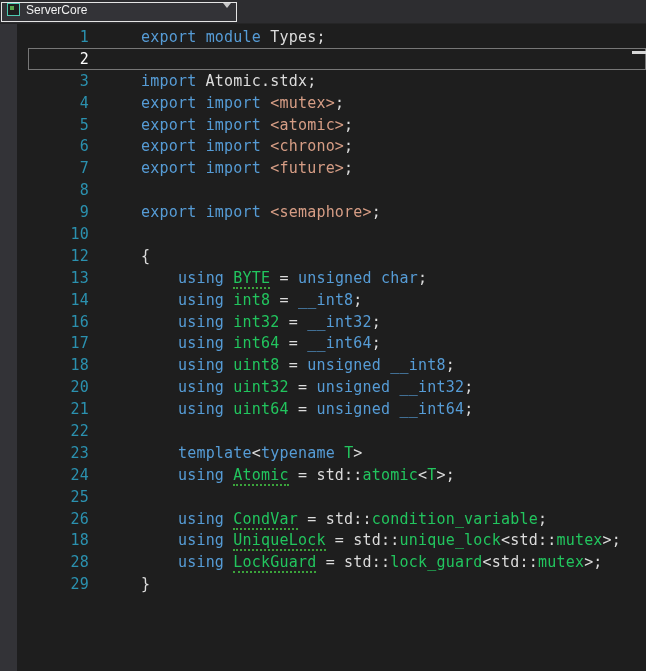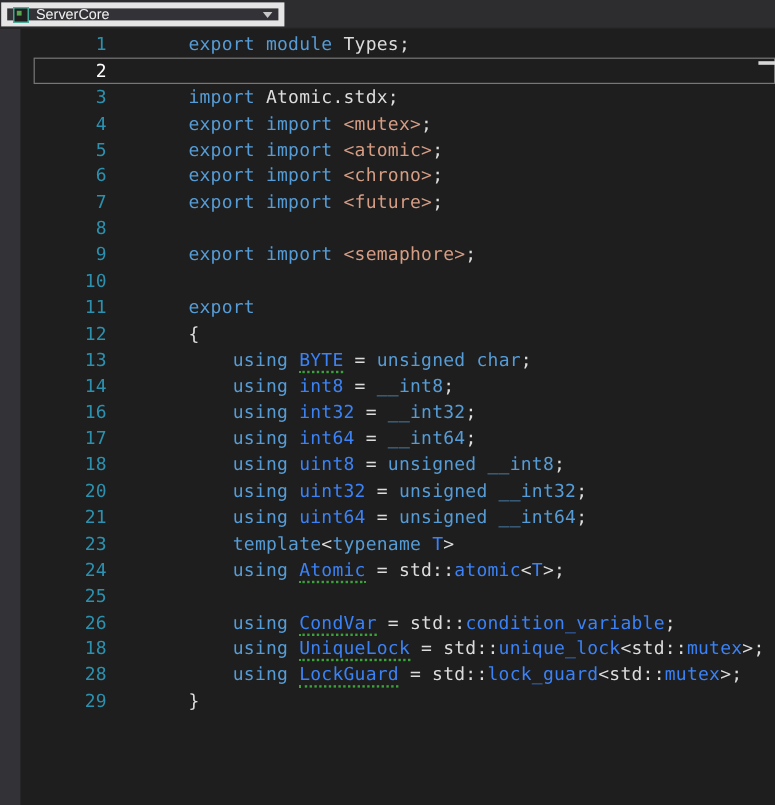--- a/index.html
+++ b/index.html
@@ -1,43 +1,43 @@
 <!DOCTYPE html>
 <html><head>
 <meta charset="utf-8">
 <style>
   *{margin:0;padding:0;box-sizing:border-box}
   html,body{width:646px;height:671px;background:#1e1e1e;overflow:hidden}
   body{font-family:"Liberation Sans",sans-serif}
 
   
   .navbar{position:relative;height:24px;background:#2d2d30;width:100%;border-bottom:1px solid #252526}
-  .dd{position:absolute;top:2px;height:20px;background:#333337;border:5px solid #e5e5e5;display:flex;align-items:center;padding:0 5px;cursor:default}
+  .dd{position:absolute;top:2px;height:20px;background:#333337;border:1px solid #e5e5e5;display:flex;padding:0 5px;cursor:default}
   .dd1{left:1px;width:236px}
   .dd2{left:245px;width:220px}
   .dd-label{font-size:12px;color:#f1f1f1;flex:1;white-space:nowrap;overflow:hidden}
   .dd2 .dd-label{color:#dcdcdc}
   .chev{width:0;height:0;border-left:4px solid transparent;border-right:4px solid transparent;border-top:5px solid #c8c8c8;margin-left:6px;flex:none}
   .proj-icon{width:13px;height:13px;margin-right:6px;position:relative;background:#1e1e1e;border:1px solid #4ec9b0;flex:none}
   .proj-icon::after{content:"";position:absolute;left:2px;top:2px;width:4px;height:4px;background:#57a64a}
 
   
   .editor{position:relative;width:100%;height:647px;background:#1e1e1e;
           font-family:"DejaVu Sans Mono",monospace;font-size:15px;letter-spacing:.2px;padding-top:2px}
   .glyph-margin{position:absolute;left:0;top:0;bottom:0;width:17px;background:#333337}
   .code-area{position:relative}
   .row{display:flex;width:100%}
   .row-spacer{width:28px;flex:none}
   .line-box{flex:1;height:21.9px;display:flex;align-items:center;border:1px solid transparent}
   .line-box.current{border-color:#777}
   .lnum{width:60px;text-align:right;color:#2b91af;flex:none;user-select:none}
   .lnum.cur{color:#ffffff}
-  .code{margin-left:68px;white-space:pre}
+  .code{margin-left:52px;white-space:pre}
   .tk-kw{color:#569CD6}
-  .tk-type{color:#3b82f6}
+  .tk-type{color:#22c55e}
   .tk-str{color:#D69D85}
   .tk-plain{color:#DCDCDC}
   .sq{border-bottom:2px dotted #3BA33B}
 
   
   .scrollbar{position:absolute;right:0;top:24px;bottom:0;width:14px}
   .scroll-mark{position:absolute;right:0;top:3px;width:14px;height:3px;background:#d6d6d6}
 </style>
 </head>
 <body>
@@ -118,27 +118,20 @@
       <div class="row">
         <div class="row-spacer"></div>
         <div class="line-box">
           <div class="lnum">10</div>
           <div class="code"></div>
         </div>
       </div>
       <div class="row">
         <div class="row-spacer"></div>
         <div class="line-box">
-          <div class="lnum">11</div>
-          <div class="code"><span class="tk-kw">export</span></div>
-        </div>
-      </div>
-      <div class="row">
-        <div class="row-spacer"></div>
-        <div class="line-box">
           <div class="lnum">12</div>
           <div class="code"><span class="tk-plain">{</span></div>
         </div>
       </div>
       <div class="row">
         <div class="row-spacer"></div>
         <div class="line-box">
           <div class="lnum">13</div>
           <div class="code"><span class="tk-plain">    </span><span class="tk-kw">using</span><span class="tk-plain"> </span><span class="tk-type sq">BYTE</span><span class="tk-plain"> = </span><span class="tk-kw">unsigned</span><span class="tk-plain"> </span><span class="tk-kw">char</span><span class="tk-plain">;</span></div>
         </div>
@@ -176,20 +169,27 @@
         <div class="line-box">
           <div class="lnum">20</div>
           <div class="code"><span class="tk-plain">    </span><span class="tk-kw">using</span><span class="tk-plain"> </span><span class="tk-type">uint32</span><span class="tk-plain"> = </span><span class="tk-kw">unsigned</span><span class="tk-plain"> </span><span class="tk-kw">__int32</span><span class="tk-plain">;</span></div>
         </div>
       </div>
       <div class="row">
         <div class="row-spacer"></div>
         <div class="line-box">
           <div class="lnum">21</div>
           <div class="code"><span class="tk-plain">    </span><span class="tk-kw">using</span><span class="tk-plain"> </span><span class="tk-type">uint64</span><span class="tk-plain"> = </span><span class="tk-kw">unsigned</span><span class="tk-plain"> </span><span class="tk-kw">__int64</span><span class="tk-plain">;</span></div>
+        </div>
+      </div>
+      <div class="row">
+        <div class="row-spacer"></div>
+        <div class="line-box">
+          <div class="lnum">22</div>
+          <div class="code"></div>
         </div>
       </div>
       <div class="row">
         <div class="row-spacer"></div>
         <div class="line-box">
           <div class="lnum">23</div>
           <div class="code"><span class="tk-plain">    </span><span class="tk-kw">template</span><span class="tk-plain">&lt;</span><span class="tk-kw">typename</span><span class="tk-plain"> </span><span class="tk-type">T</span><span class="tk-plain">&gt;</span></div>
         </div>
       </div>
       <div class="row">

